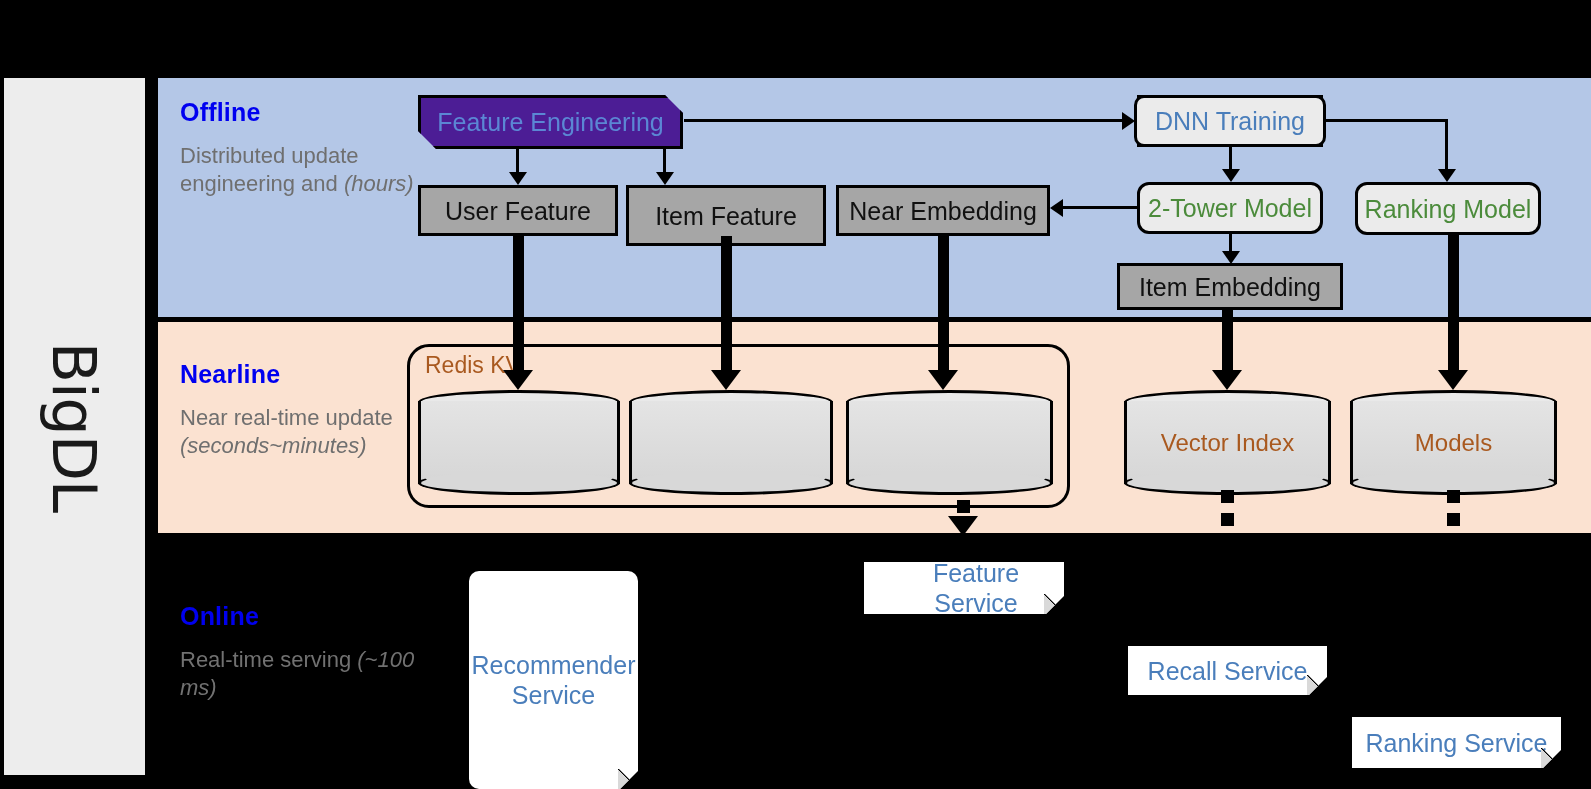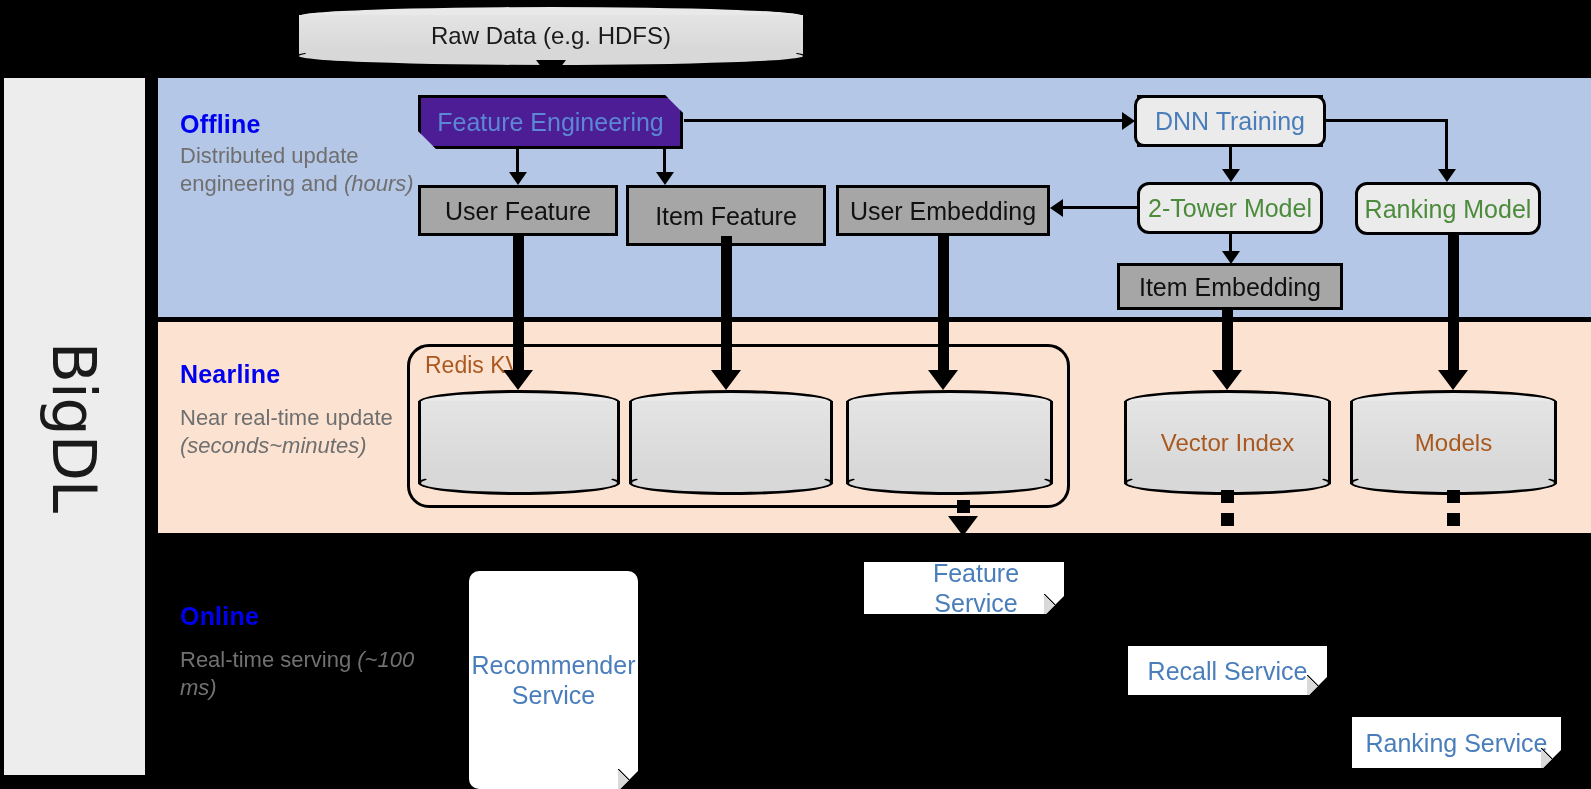--- a/index.html
+++ b/index.html
@@ -135,32 +135,26 @@
 </style>
 </head>
 <body>
 
 <div id="stage">
 
   <div class="sidebar">
     <div class="sidebar-label">BigDL</div>
   </div>
 
-  <div class="cyl cyl-dark" style="left:296px; top:4px; width:510px; height:64px;">
-    <div class="top"></div>
-    <div class="body"></div>
-    <div class="bot"></div>
-    <div class="cyl-label">Raw Data (e.g. HDFS)</div>
-  </div>
 
   <div class="vline" style="left:548px; top:60px; width:5px; height:22px;"></div>
   <div class="arrow-d-thick" style="left:536px; top:60px;"></div>
 
   <div class="band band-offline">
-    <div class="band-title" style="top:32px;text-align:right;">Offline</div>
+    <div class="band-title" style="top:20px;text-align:right;">Offline</div>
     <div class="band-sub" style="top:64px;">
       <span>Distributed update engineering and </span><em>(hours)</em>
     </div>
   </div>
 
   <div class="node chamfer-box" style="left:418px; top:95px; width:265px; height:54px;">
     <span class="inner">Feature Engineering</span>
   </div>
 
   <div class="node bracket-box" style="left:1137px; top:95px; width:186px; height:52px;">
@@ -175,21 +169,21 @@
   <div class="vline" style="left:663px; top:149px; width:3px; height:26px;"></div>
   <div class="arrow-d" style="left:656px; top:172px;"></div>
 
   <div class="node gray-box" style="left:418px; top:185px; width:200px; height:51px;">
     <span>User Feature</span>
   </div>
   <div class="node gray-box" style="left:626px; top:185px; width:200px; height:61px;">
     <span>Item Feature</span>
   </div>
   <div class="node gray-box" style="left:836px; top:185px; width:214px; height:51px;">
-    <span>User Embedding</span>
+    <span>Near Embedding</span>
   </div>
 
   <div class="node proc-box" style="left:1137px; top:182px; width:186px; height:52px;">
     <span>2-Tower Model</span>
   </div>
 
   <div class="node proc-box" style="left:1355px; top:182px; width:186px; height:53px;">
     <span>Ranking Model</span>
   </div>
 

